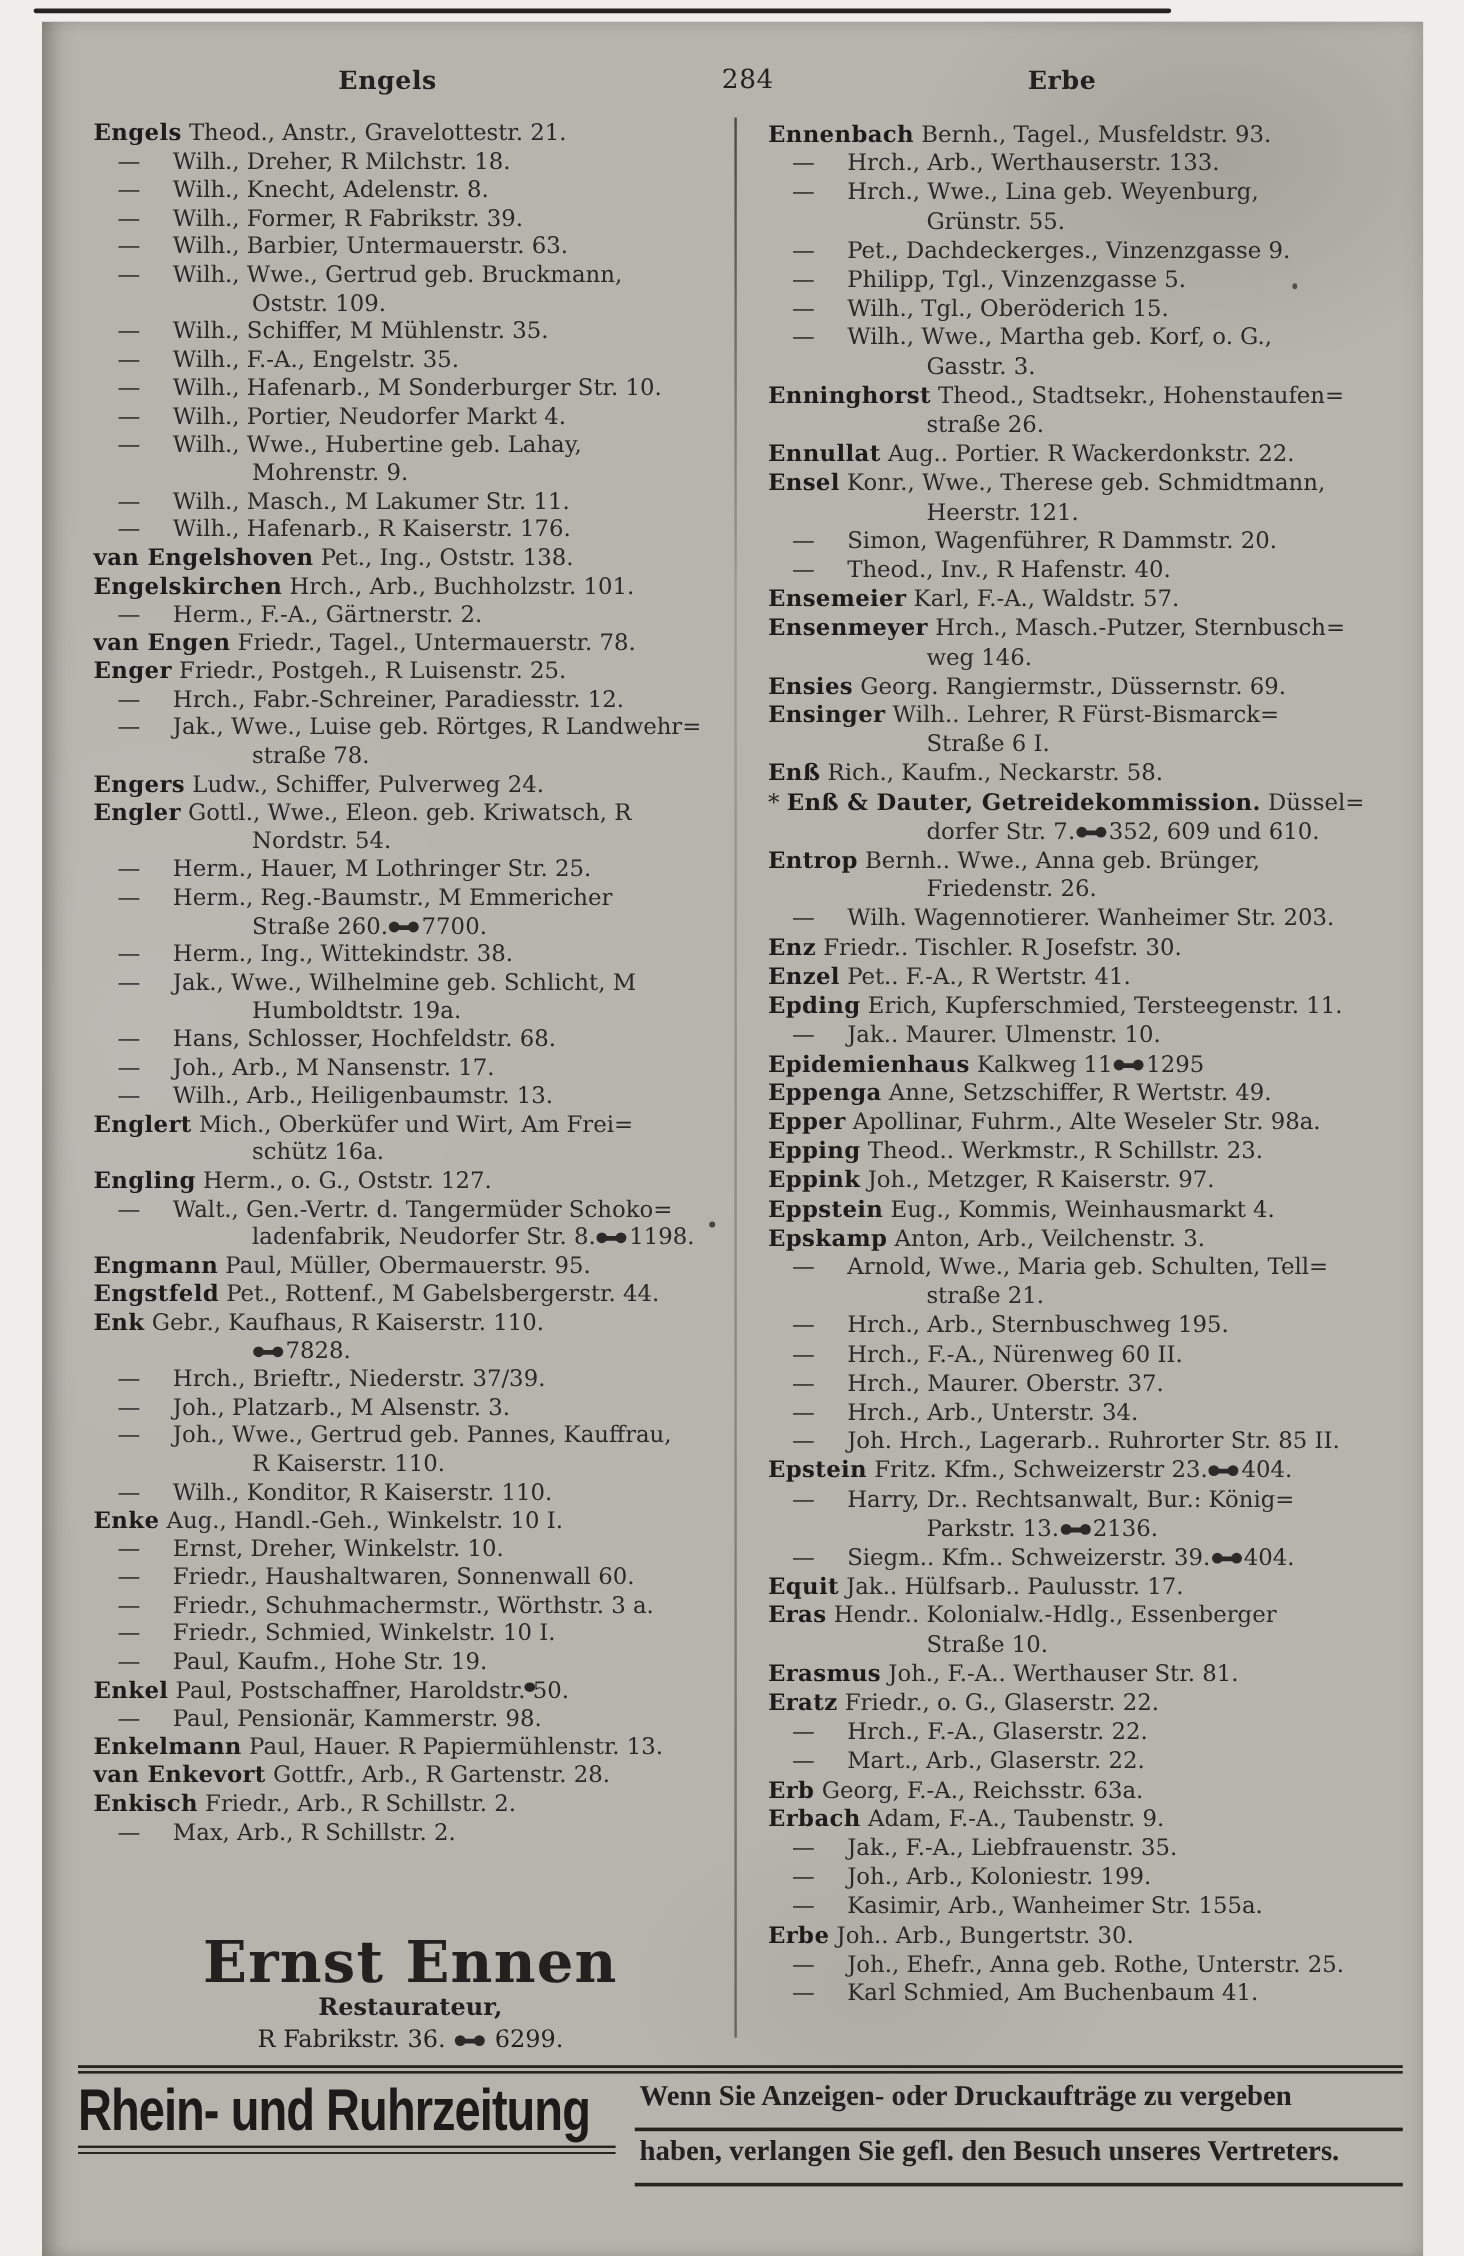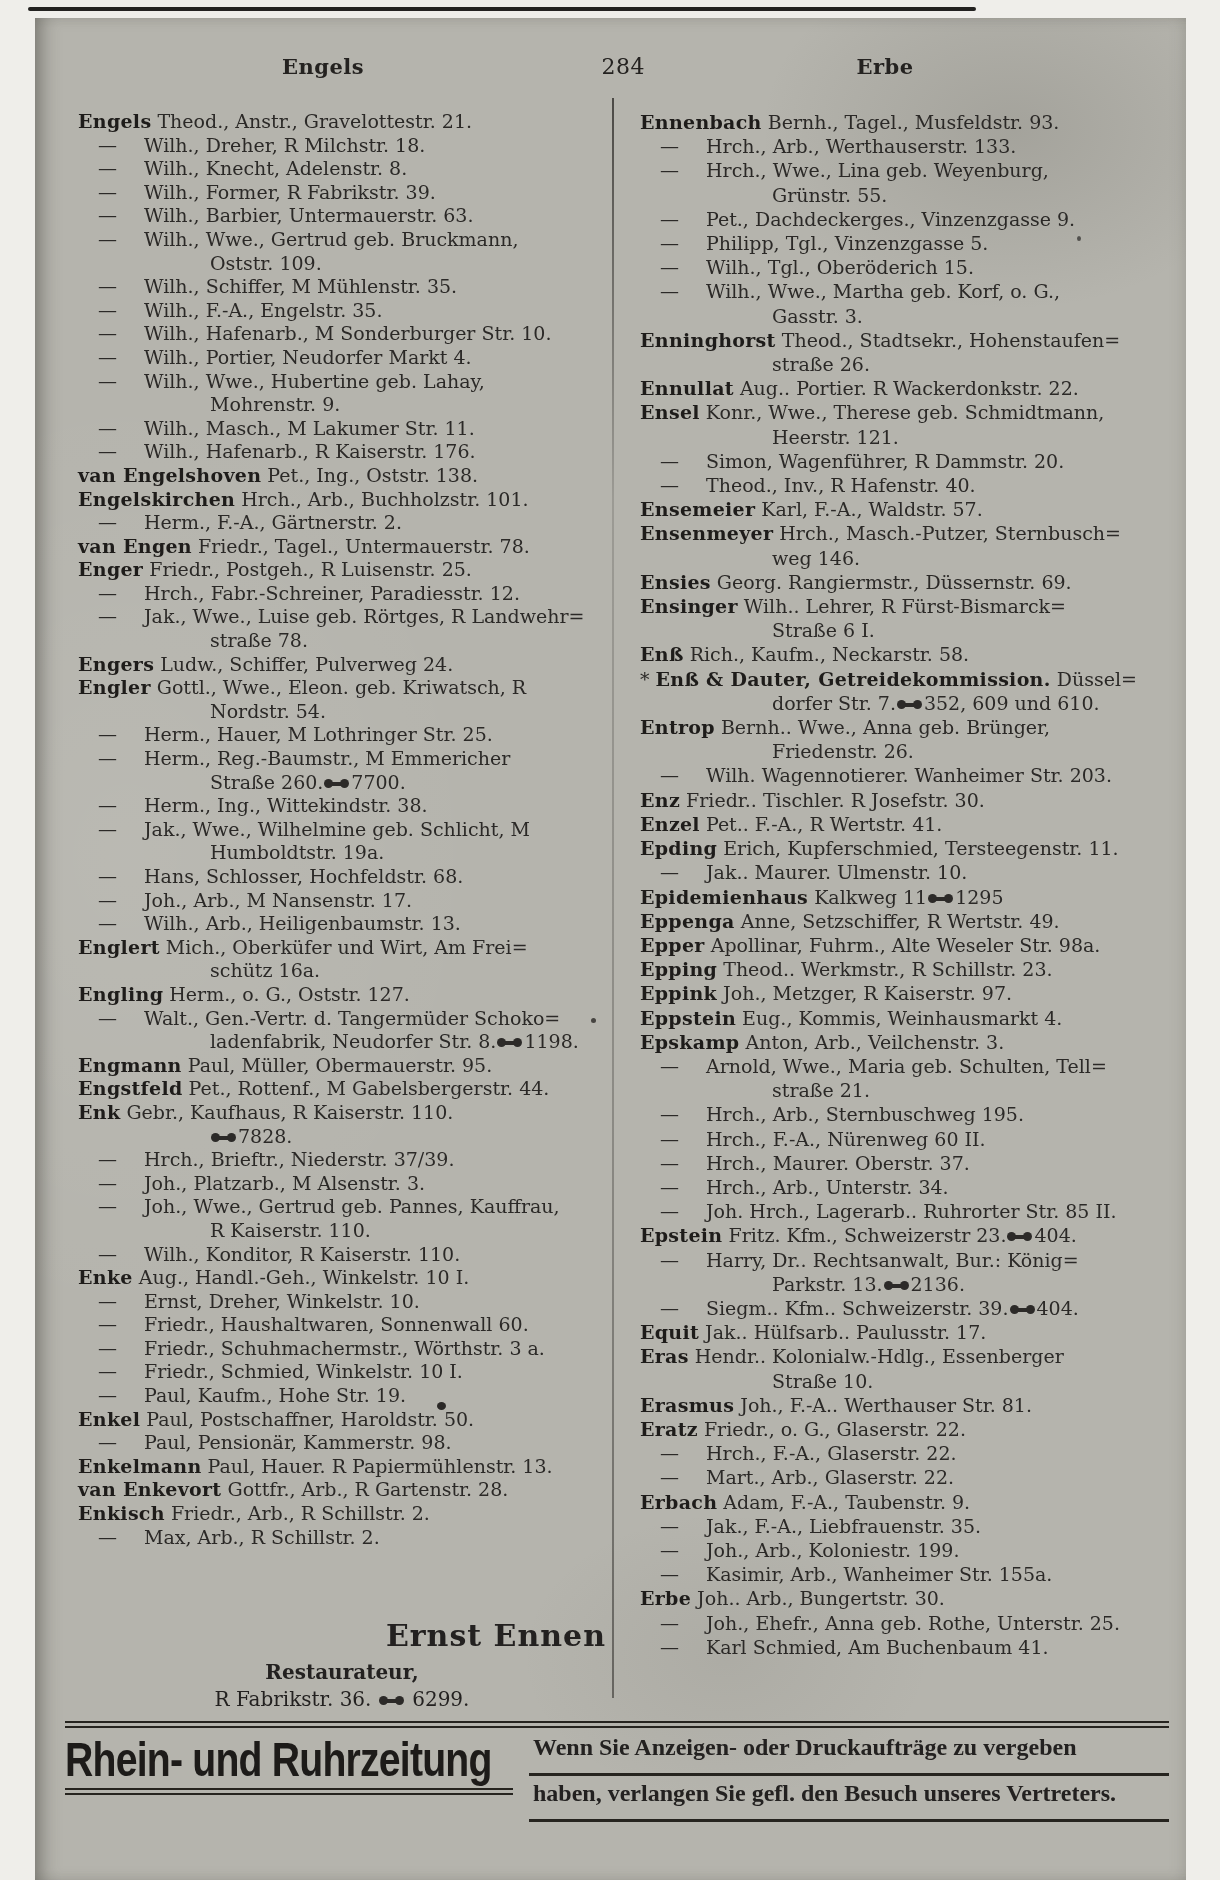--- a/index.html
+++ b/index.html
@@ -13,39 +13,39 @@
       radial-gradient(340px 240px at 60% 88%, rgba(100,98,90,0.10), transparent 60%),
       #b5b4ad;
     box-shadow: inset 14px 0 20px -10px rgba(55,53,47,0.55), inset -8px 0 16px -8px rgba(90,88,80,0.30);
     color:#2b2927;}
   
   .hdr{position:absolute;top:36px;font-weight:700;font-size:21px;letter-spacing:0.5px;color:#242220;}
   #hdr-left{left:43px;width:490px;text-align:center;}
   #hdr-page{left:540px;width:70px;text-align:right;font-weight:400;font-size:22px;}
   #hdr-right{left:605px;width:490px;text-align:center;}
   
-  .col{position:absolute;top:92px;font-size:19px;}
+  .col{position:absolute;top:82px;font-size:19px;}
   #col-left{left:43px;width:528px;}
   #col-right{left:605px;width:540px;}
   #col-left .line{line-height:23.6px;}
   #col-right .line{line-height:24.2px;}
   .line{white-space:nowrap;}
   .line.ind1{padding-left:20px;}
   .line.ind2{padding-left:132px;}
   .hw{font-weight:700;color:#1e1c1a;letter-spacing:0.3px;}
   .dash{display:inline-block;width:46px;}
   #colrule{position:absolute;left:577px;top:80px;width:2px;height:1600px;
     background:linear-gradient(to bottom, rgba(40,38,35,0.75), rgba(40,38,35,0.18) 25%, rgba(40,38,35,0.30) 65%, rgba(40,38,35,0.55));}
   
   .ph{display:inline-block;vertical-align:3px;width:15px;height:4px;background:#2c2a28;border-radius:2px;position:relative;margin:0 7px 0 6px;}
   .ph::before,.ph::after{content:"";position:absolute;top:-3px;width:9px;height:9px;background:#2c2a28;border-radius:50%;}
   .ph::before{left:-5px}.ph::after{right:-5px}
   
   #ennen{position:absolute;left:43px;top:1598px;width:528px;text-align:center;color:#232120;}
-  #ennen .nm{font-size:30px;font-weight:700;letter-spacing:1px;line-height:40px;text-align:right;}
+  #ennen .nm{font-size:48px;font-weight:700;letter-spacing:1px;line-height:40px;}
   #ennen .rl{font-size:20px;font-weight:700;margin-top:4px;}
   #ennen .ad{font-size:20px;margin-top:3px;}
   
   #banner{position:absolute;left:30px;top:1703px;width:1104px;color:#232120;}
   .rule2{height:7px;background:linear-gradient(#26241f 0 2px, transparent 2px 5px, #26241f 5px 7px);}
   .rule1{height:3px;background:#26241f;}
   #banner-row{display:flex;margin-top:2px;}
   #logo-wrap{width:452px;padding-top:3px;}
   #brand{font-family:"Liberation Sans", sans-serif;font-weight:700;font-size:49px;line-height:52px;white-space:nowrap;transform:scaleX(0.80);transform-origin:left center;letter-spacing:-1px;color:#1d1b19;}
   #logo-wrap .rule2{margin-top:3px;width:448px;}
@@ -183,20 +183,21 @@
         <div class="line ind1"><span class="dash">—</span><span>Harry, Dr.. Rechtsanwalt, Bur.: König=</span></div>
         <div class="line ind2"><span>Parkstr. 13.</span><span class="ph"></span><span>2136.</span></div>
         <div class="line ind1"><span class="dash">—</span><span>Siegm.. Kfm.. Schweizerstr. 39.</span><span class="ph"></span><span>404.</span></div>
         <div class="line ind0"><span class="hw">Equit</span><span> Jak.. Hülfsarb.. Paulusstr. 17.</span></div>
         <div class="line ind0"><span class="hw">Eras</span><span> Hendr.. Kolonialw.-Hdlg., Essenberger</span></div>
         <div class="line ind2"><span>Straße 10.</span></div>
         <div class="line ind0"><span class="hw">Erasmus</span><span> Joh., F.-A.. Werthauser Str. 81.</span></div>
         <div class="line ind0"><span class="hw">Eratz</span><span> Friedr., o. G., Glaserstr. 22.</span></div>
         <div class="line ind1"><span class="dash">—</span><span>Hrch., F.-A., Glaserstr. 22.</span></div>
         <div class="line ind1"><span class="dash">—</span><span>Mart., Arb., Glaserstr. 22.</span></div>
+        <div class="line ind0"><span class="hw">Erb</span><span> Georg, F.-A., Reichsstr. 63a.</span></div>
         <div class="line ind0"><span class="hw">Erbach</span><span> Adam, F.-A., Taubenstr. 9.</span></div>
         <div class="line ind1"><span class="dash">—</span><span>Jak., F.-A., Liebfrauenstr. 35.</span></div>
         <div class="line ind1"><span class="dash">—</span><span>Joh., Arb., Koloniestr. 199.</span></div>
         <div class="line ind1"><span class="dash">—</span><span>Kasimir, Arb., Wanheimer Str. 155a.</span></div>
         <div class="line ind0"><span class="hw">Erbe</span><span> Joh.. Arb., Bungertstr. 30.</span></div>
         <div class="line ind1"><span class="dash">—</span><span>Joh., Ehefr., Anna geb. Rothe, Unterstr. 25.</span></div>
         <div class="line ind1"><span class="dash">—</span><span>Karl Schmied, Am Buchenbaum 41.</span></div>
       </div>
 
     <div id="ennen">

